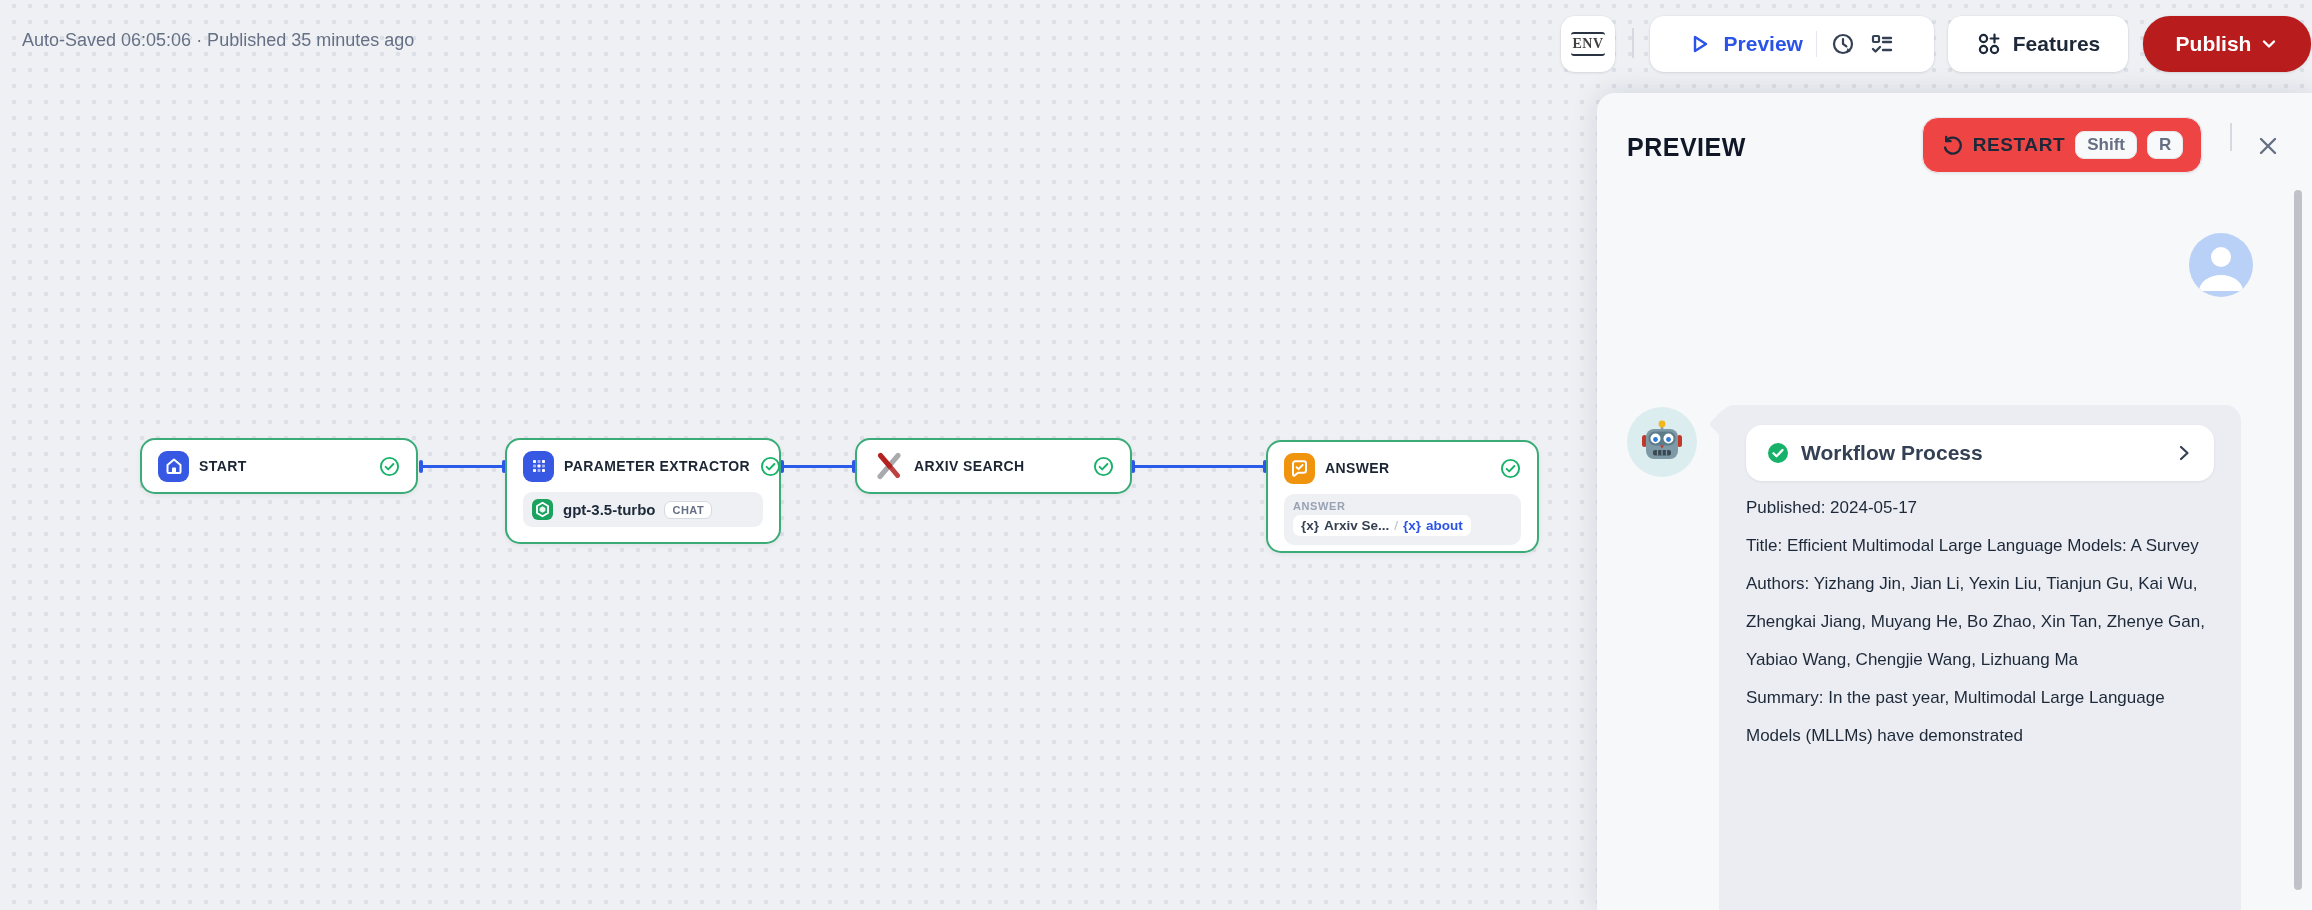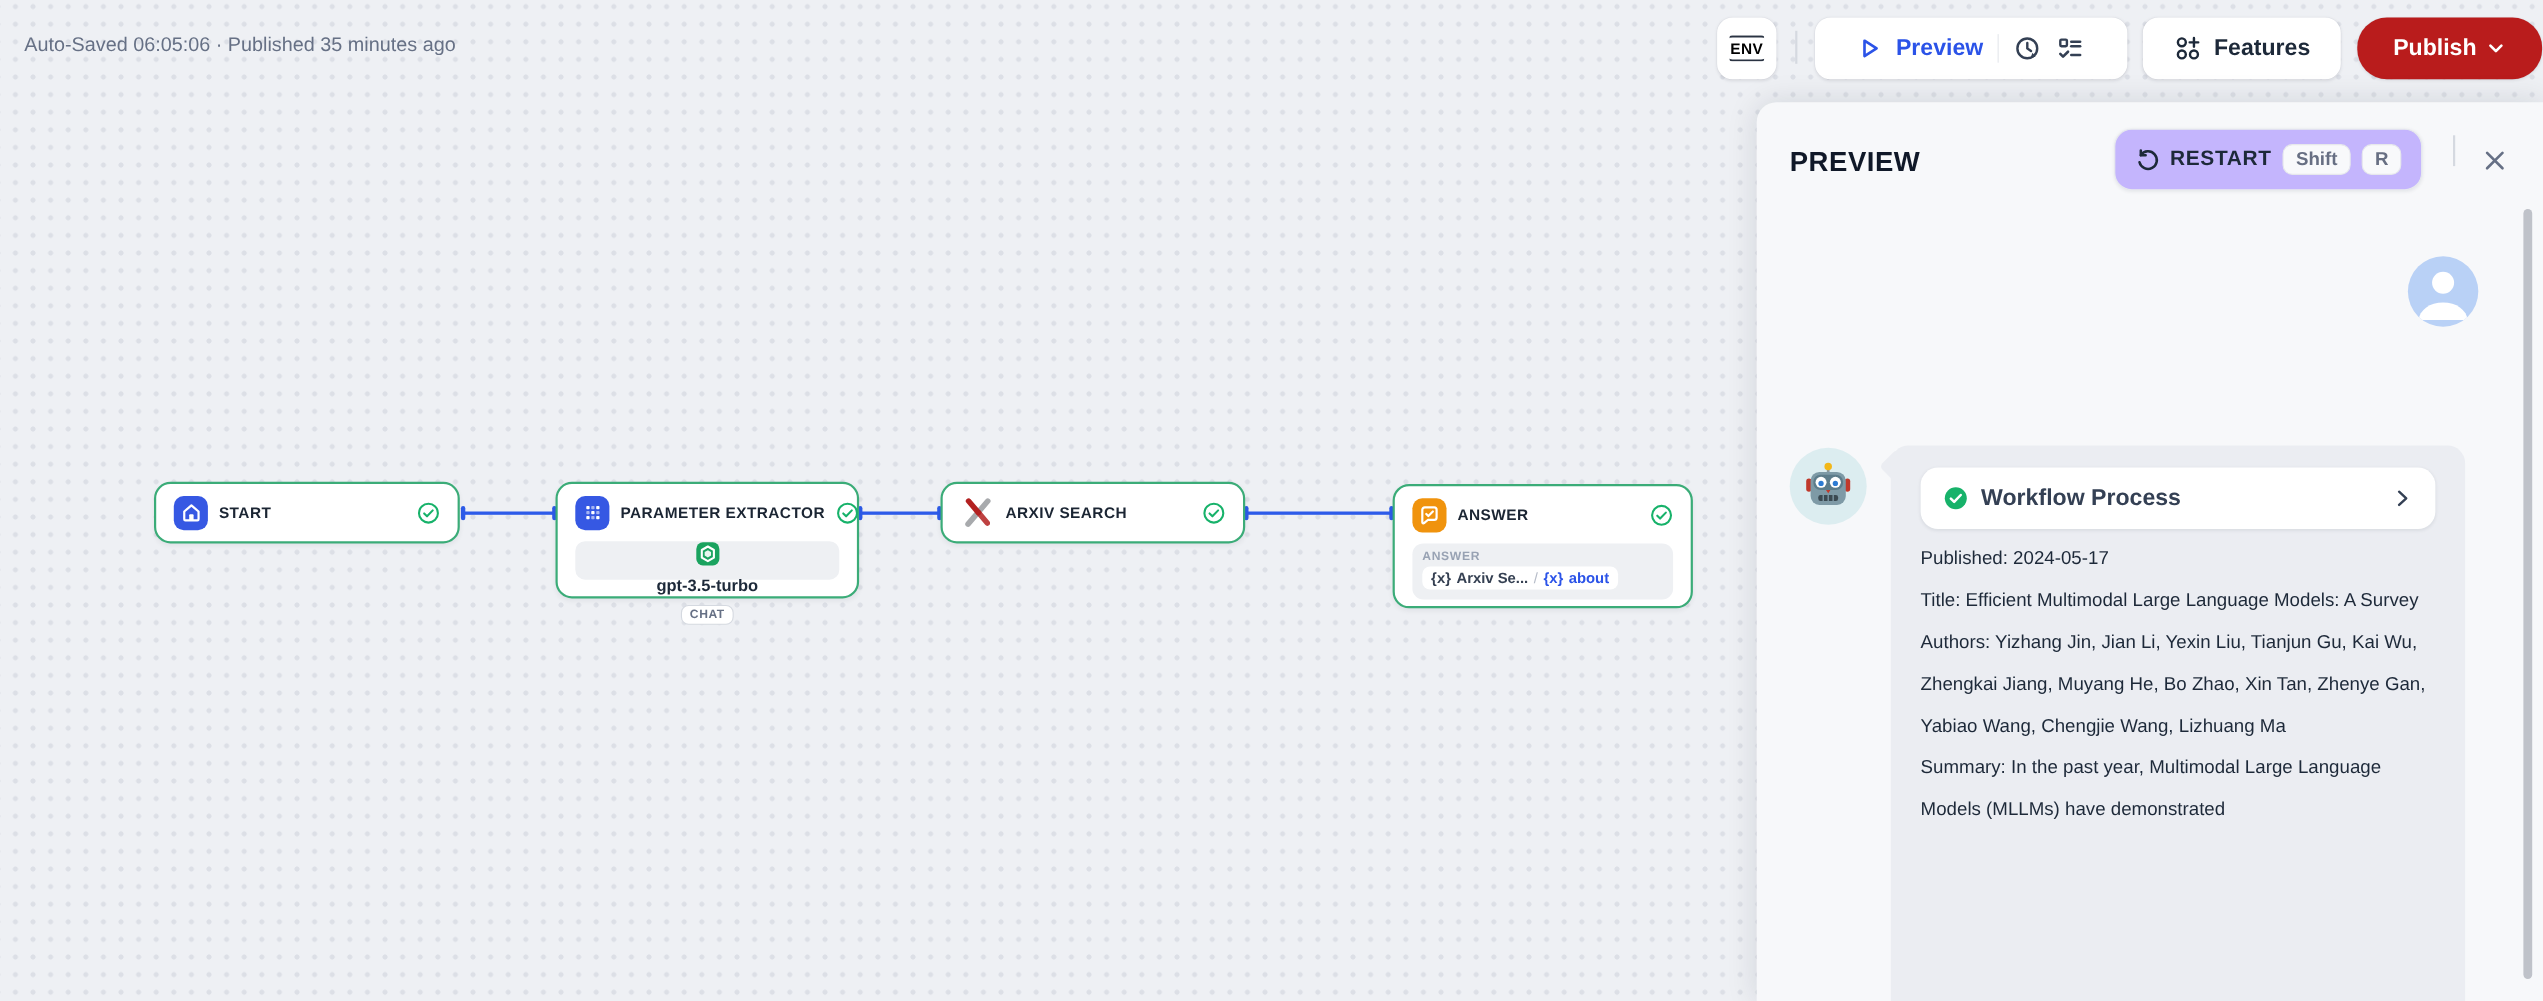--- a/index.html
+++ b/index.html
@@ -14,22 +14,22 @@
   }
 
   
   .autosave { position:absolute; left:22px; top:30px; font-size:18px; color:#667085; z-index:5; }
   .tb-btn {
     position:absolute; top:16px; height:56px; background:#fff; border-radius:14px;
     box-shadow:0 1px 3px rgba(16,24,40,.10), 0 0 0 0.5px rgba(16,24,40,.04);
     display:flex; align-items:center; justify-content:center; z-index:5; cursor:pointer;
   }
   .env-btn { left:1561px; width:54px; }
-  .env-glyph { font-size:14px; font-weight:800; color:#000000; letter-spacing:.5px;
-    border-top:2.5px solid #2a3342; border-bottom:2.5px solid #2a3342; padding:2px 1px; border-radius:3px; }
+  .env-glyph { font-size:14px; font-weight:800; color:#404040; letter-spacing:.5px;
+    border-top:2.5px solid #2a3342; border-bottom:2.5px solid #2a3342; padding:2px 1px; border-radius:3px;font-family:Liberation Serif, serif; }
   .tb-divider { position:absolute; left:1632px; top:28px; width:1.5px; height:30px; background:#d5d9e0; z-index:5; }
   .preview-group { left:1650px; width:284px; padding:0 16px; gap:13px; }
   .preview-label { color:#2b53e8; font-size:21px; font-weight:600; }
   .pg-divider { width:1.5px; height:26px; background:#e4e7ec; }
   .features-btn { left:1948px; width:180px; gap:11px; }
   .features-label { color:#1d2939; font-size:21px; font-weight:600; }
   .publish-btn { left:2143px; width:168px; background:#b91c1c; gap:9px;border-radius:27px; }
   .publish-label { color:#fff; font-size:21px; font-weight:600; }
   .icon { display:inline-flex; align-items:center; justify-content:center; }
 
@@ -49,39 +49,39 @@
   .node-icon { width:31px; height:31px; border-radius:9px; display:flex; align-items:center; justify-content:center; flex:none; }
   .node-icon.blue { background:#3658e3; }
   .node-icon.orange { background:#f0930d; }
   .node-title { font-size:14px; font-weight:700; color:#1b2533; letter-spacing:.4px; white-space:nowrap; }
   .node-check { margin-left:auto; display:flex; }
   .n-start { left:140px; top:438px; width:278px; height:56px; }
   .n-pe    { left:505px; top:438px; width:276px; height:106px; }
   .n-arxiv { left:855px; top:438px; width:277px; height:56px; }
   .n-answer{ left:1266px; top:440px; width:273px; height:113px; }
 
-  .model-row { display:flex; align-items:center; gap:9px; background:#eef0f3; border-radius:9px; height:35px; padding:0 8px;flex-direction:column; }
+  .model-row { display:flex; align-items:center; gap:9px; background:#eef0f3; border-radius:9px; height:35px; padding:0 8px; }
   .model-name { font-size:15px; font-weight:700; color:#1d2939; }
   .model-badge { font-size:11px; font-weight:600; color:#667085; background:#fff; border:1.5px solid #d5d9e0; border-radius:7px; padding:2px 7px; letter-spacing:.5px; }
 
   .answer-out { background:#eef0f3; border-radius:10px; padding:6px 9px 9px; }
   .answer-out-label { font-size:11px; font-weight:600; color:#98a2b3; letter-spacing:.6px; }
   .var-pill { display:inline-flex; align-items:center; gap:5px; background:#fff; border-radius:7px; padding:3px 8px; margin-top:3px; font-size:13.5px; font-weight:700; }
   .var-glyph-src, .var-src { color:#354052; }
   .var-sep { color:#b6bcc8; font-weight:400; }
   .var-glyph-tgt, .var-tgt { color:#2b53e8; }
 
   
   .panel {
     position:absolute; left:1597px; top:93px; right:0; bottom:0; z-index:10;
     background:#f7f8fa; border-radius:18px 0 0 0; box-shadow:0 0 28px rgba(16,24,40,.12);
   }
   .panel-title { position:absolute; left:30px; top:40px; font-size:25px; font-weight:800; color:#101828; letter-spacing:.5px; }
   .restart-btn {
-    position:absolute; left:325px; top:24px; width:280px; height:56px; background:#c4b5fd;
+    position:absolute; left:325px; top:24px; width:280px; height:56px; background:#ef4444;
     border:1.5px solid #e7e9ee; border-radius:16px; box-shadow:0 1px 3px rgba(16,24,40,.07);
     display:flex; align-items:center; justify-content:center; gap:10px; cursor:pointer;
   }
   .restart-label { font-size:19px; font-weight:800; color:#1d2939; letter-spacing:.6px; }
   .kbd { background:#f8f9fb; border:1.5px solid #e6e8ec; border-radius:9px; font-size:17px; font-weight:600; color:#676f83; padding:3px 11px; }
   .panel-hdr-divider { position:absolute; left:633px; top:30px; width:1.5px; height:28px; background:#d5d9e0; }
   .close-btn { position:absolute; left:656px; top:38px; width:30px; height:30px; display:flex; align-items:center; justify-content:center; cursor:pointer; }
 
   .user-bubble {
     position:absolute; right:154px; top:139px; max-width:470px;

